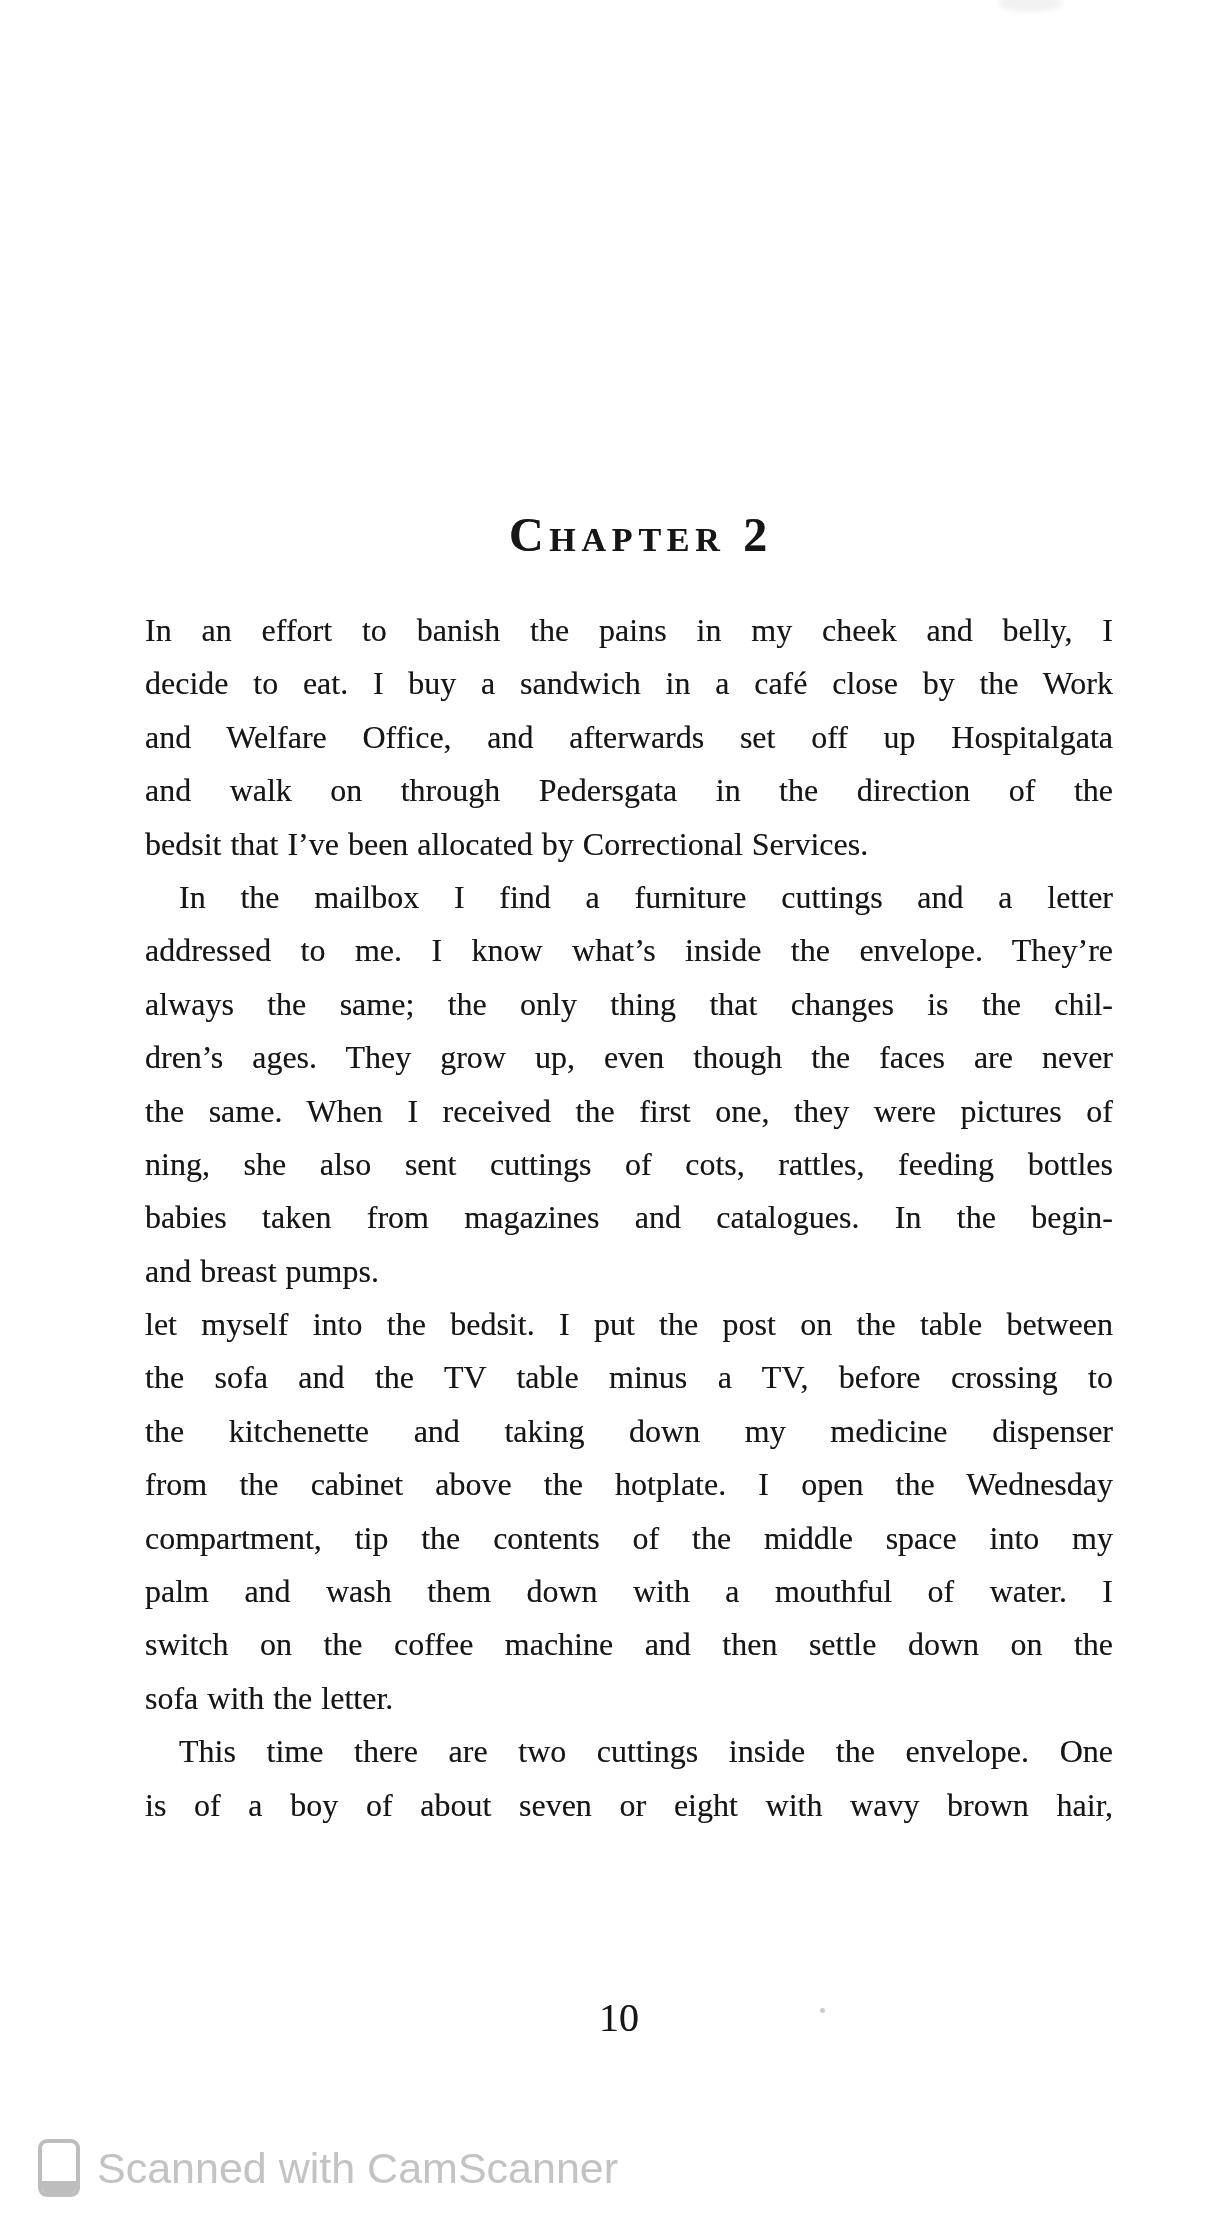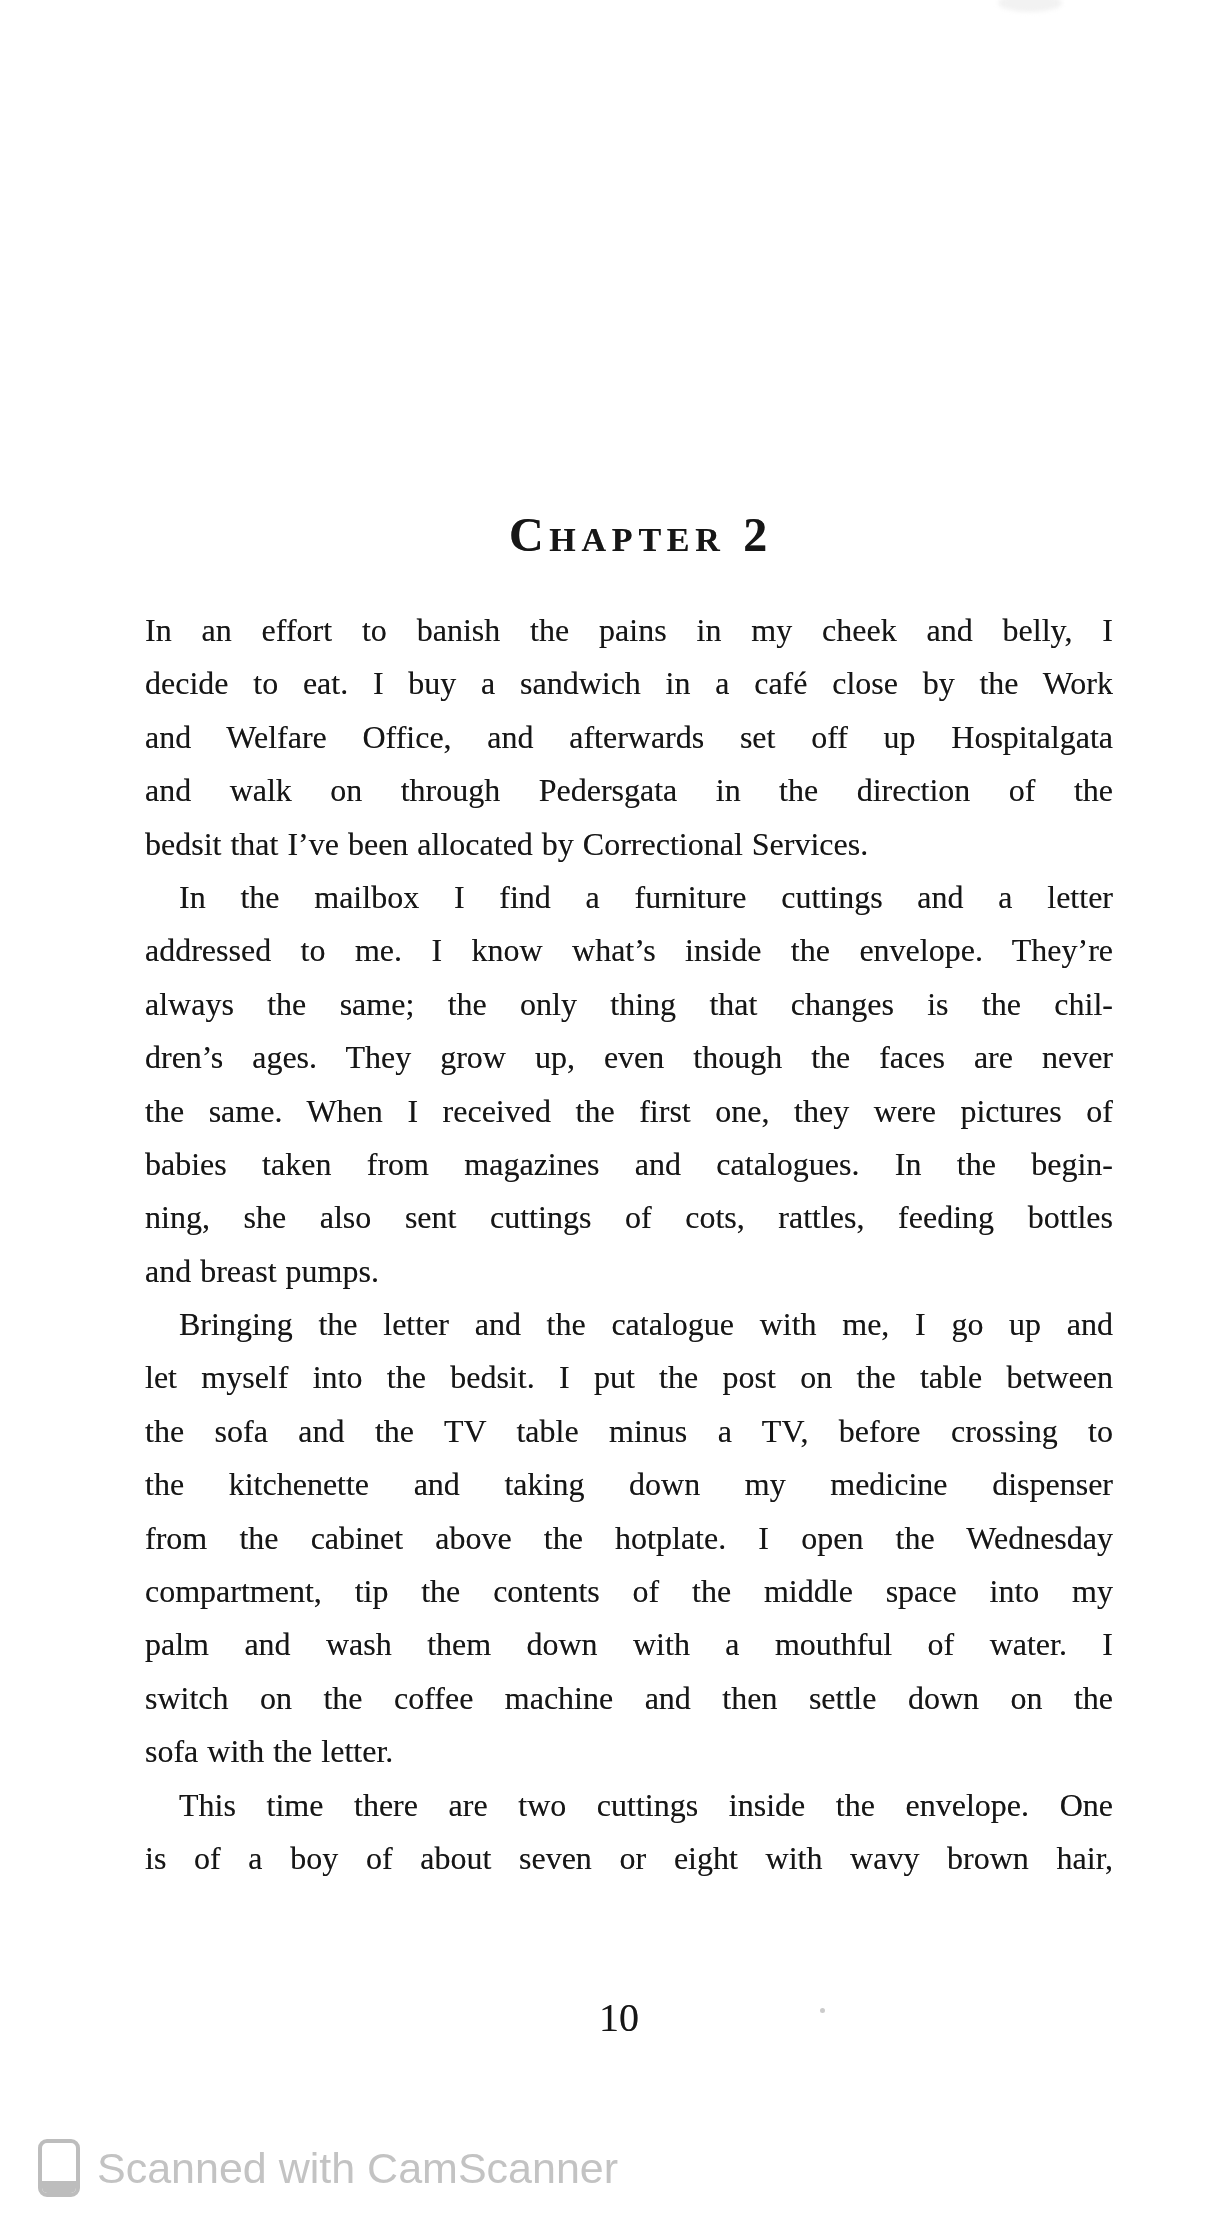--- a/index.html
+++ b/index.html
@@ -108,26 +108,25 @@
       <span class="line">and Welfare Office, and afterwards set off up Hospitalgata</span>
       <span class="line">and walk on through Pedersgata in the direction of the</span>
       <span class="line last">bedsit that I’ve been allocated by Correctional Services.</span>
     </p>
     <p class="para">
       <span class="line indent">In the mailbox I find a furniture cuttings and a letter</span>
       <span class="line">addressed to me. I know what’s inside the envelope. They’re</span>
       <span class="line">always the same; the only thing that changes is the chil-</span>
       <span class="line">dren’s ages. They grow up, even though the faces are never</span>
       <span class="line">the same. When I received the first one, they were pictures of</span>
+      <span class="line">ning, she also sent cuttings of cots, rattles, feeding bottles</span>
       <span class="line">babies taken from magazines and catalogues. In the begin-</span>
-      <span class="line">ning, she also sent cuttings of cots, rattles, feeding bottles</span>
       <span class="line last">and breast pumps.</span>
     </p>
     <p class="para">
-      <span class="line indent">Bringing the letter and the catalogue with me, I go up and</span>
       <span class="line">let myself into the bedsit. I put the post on the table between</span>
       <span class="line">the sofa and the TV table minus a TV, before crossing to</span>
       <span class="line">the kitchenette and taking down my medicine dispenser</span>
       <span class="line">from the cabinet above the hotplate. I open the Wednesday</span>
       <span class="line">compartment, tip the contents of the middle space into my</span>
       <span class="line">palm and wash them down with a mouthful of water. I</span>
       <span class="line">switch on the coffee machine and then settle down on the</span>
       <span class="line last">sofa with the letter.</span>
     </p>
     <p class="para">

